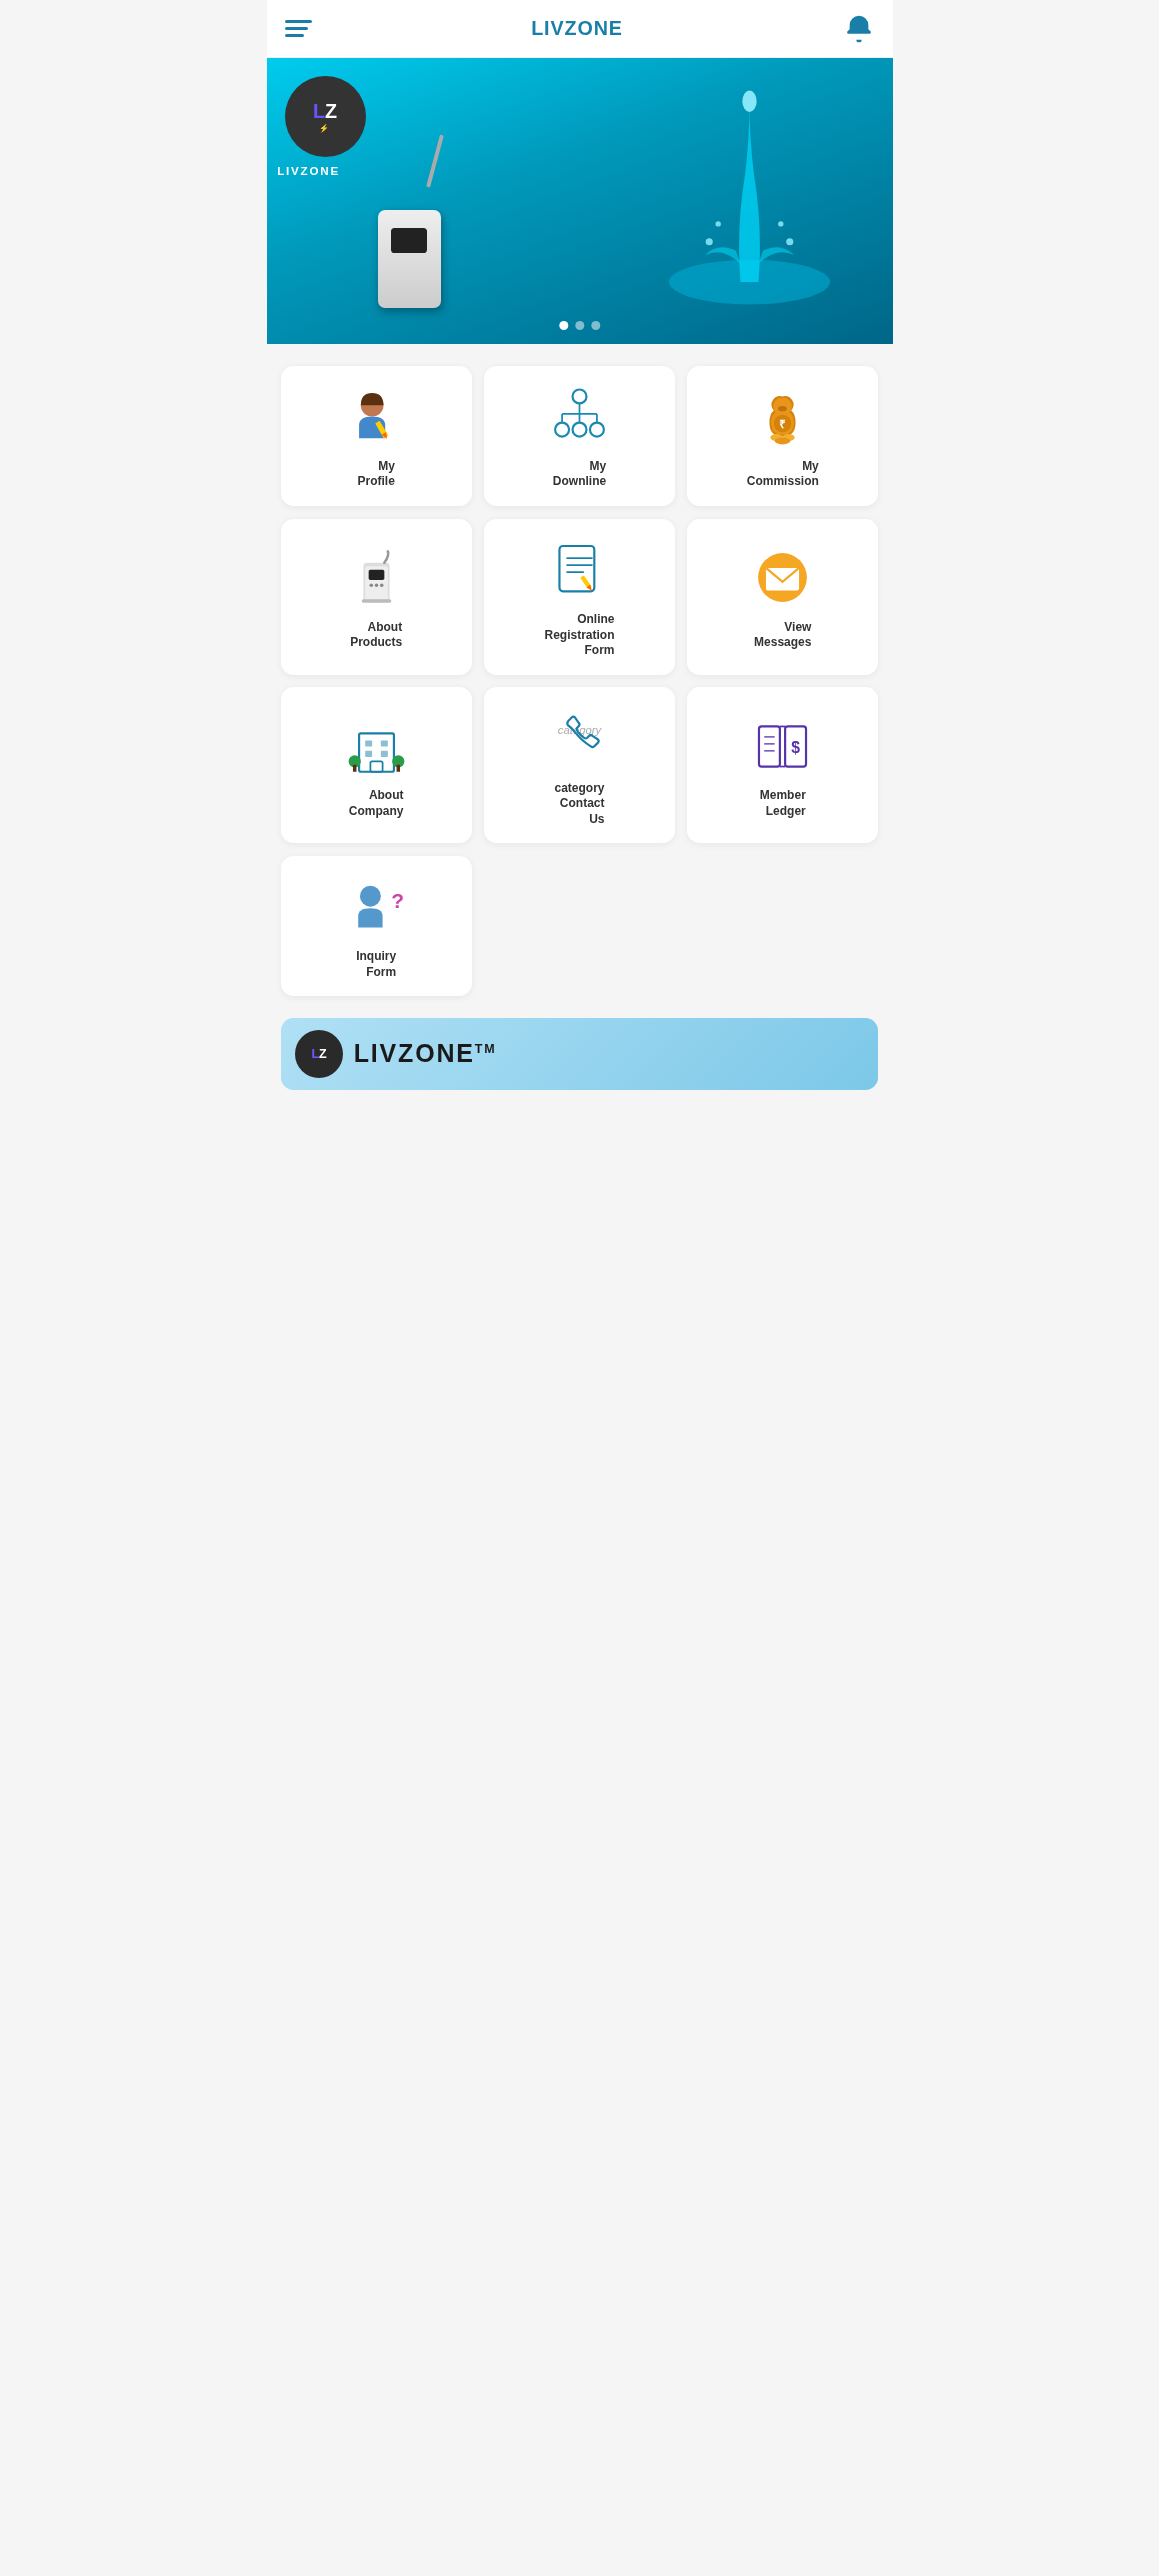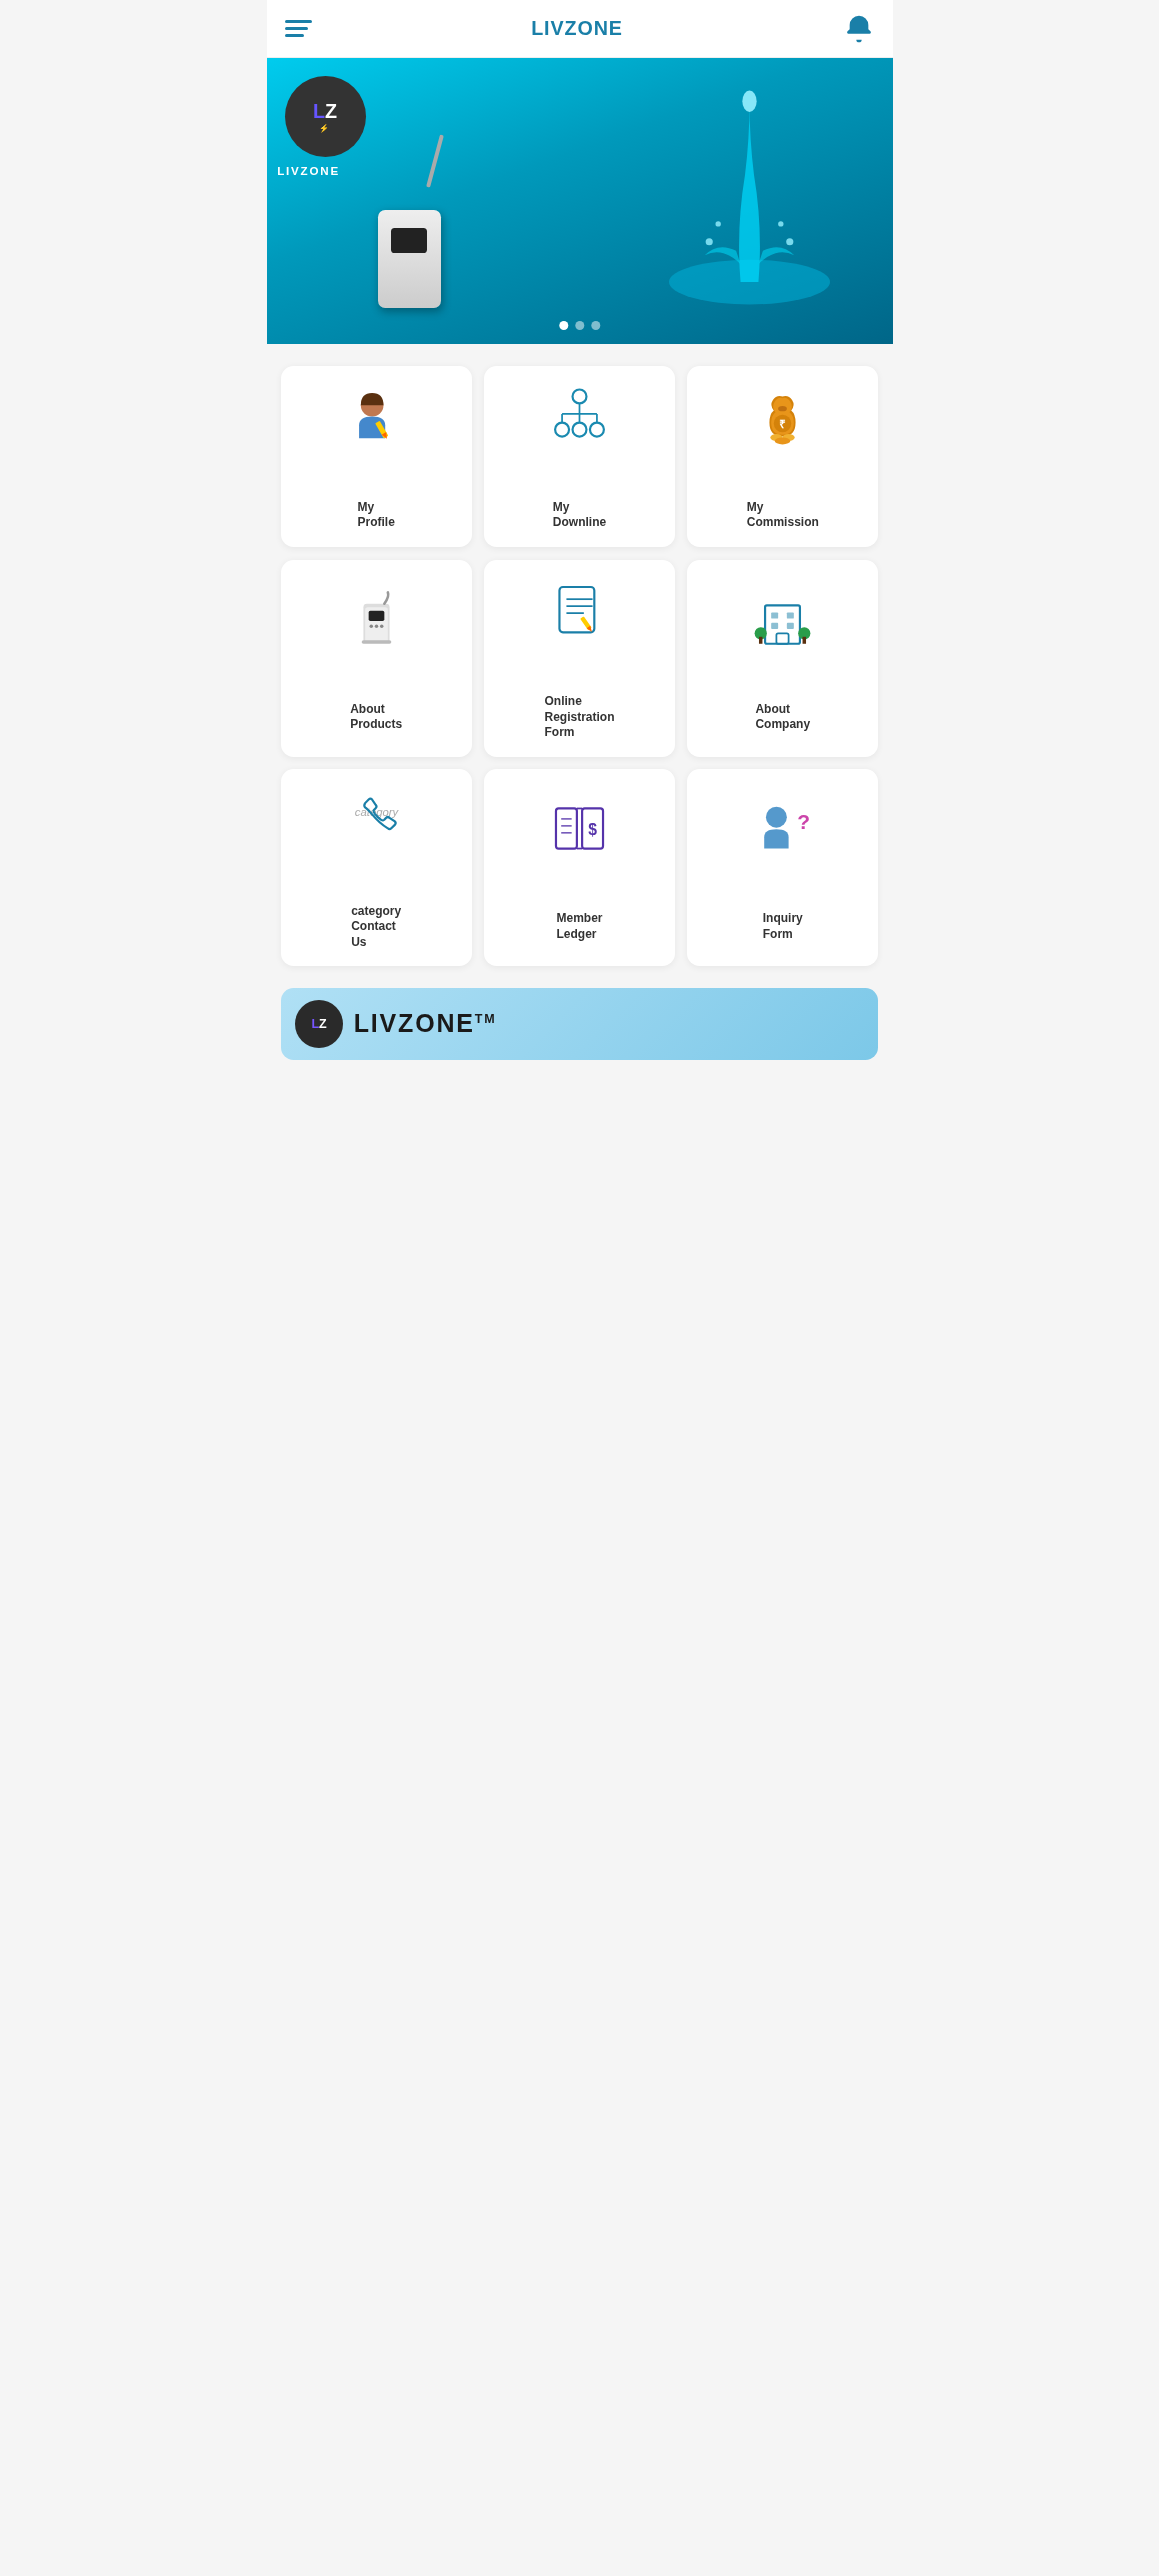--- a/index.html
+++ b/index.html
@@ -187,23 +187,22 @@
       height: 63px;
       display: flex;
       align-items: center;
       justify-content: center;
       margin-bottom: 10.7px;
     }
     .grid-label {
       font-size: 12px;
       font-weight: 600;
       color: #333;
-      text-align: left;
+      text-align: right;
       line-height: 1.3;
-      margin-top: 41px;
     }
 
     
     .footer-banner {
       margin: 0 14.3px 21.5px;
       background: linear-gradient(135deg, #b0e0f5 0%, #7cc8e8 100%);
       border-radius: 12.5px;
       height: 72px;
       display: flex;
       align-items: center;
@@ -390,20 +389,32 @@
           <line x1="20" y1="30" x2="50" y2="30" stroke="#1a7fa8" stroke-width="2"></line>
           <line x1="20" y1="38" x2="40" y2="38" stroke="#1a7fa8" stroke-width="2"></line>
 
           <rect x="40" y="42" width="5" height="16" rx="1" fill="#ffcc00" transform="rotate(-35 42 50)"></rect>
           <polygon points="40,55 45,55 42.5,62" fill="#ff6600" transform="rotate(-35 42 50)"></polygon>
         </svg>
       </div>
       <span class="grid-label">Online<br>Registration<br>Form</span>
     </div>
 
+    <div class="grid-item">
+      <div class="icon-area">
+        <svg viewBox="0 0 70 70" width="61" height="61">
+
+          <circle cx="35" cy="35" r="28" fill="#f5a623"></circle>
+
+          <rect x="16" y="24" width="38" height="26" rx="3" fill="#fff"></rect>
+          <path d="M16 24 L35 40 L54 24" stroke="#f5a623" stroke-width="2.5" fill="none"></path>
+        </svg>
+      </div>
+      <span class="grid-label">View<br>Messages</span>
+    </div>
 
     <div class="grid-item">
       <div class="icon-area">
         <svg viewBox="0 0 70 70" width="61" height="61">
 
           <rect x="15" y="20" width="40" height="44" rx="2" fill="none" stroke="#1a7fa8" stroke-width="2.5"></rect>
 
           <rect x="22" y="28" width="8" height="7" rx="1" fill="#1a7fa8" opacity="0.5"></rect>
           <rect x="40" y="28" width="8" height="7" rx="1" fill="#1a7fa8" opacity="0.5"></rect>
           <rect x="22" y="40" width="8" height="7" rx="1" fill="#1a7fa8" opacity="0.5"></rect>

